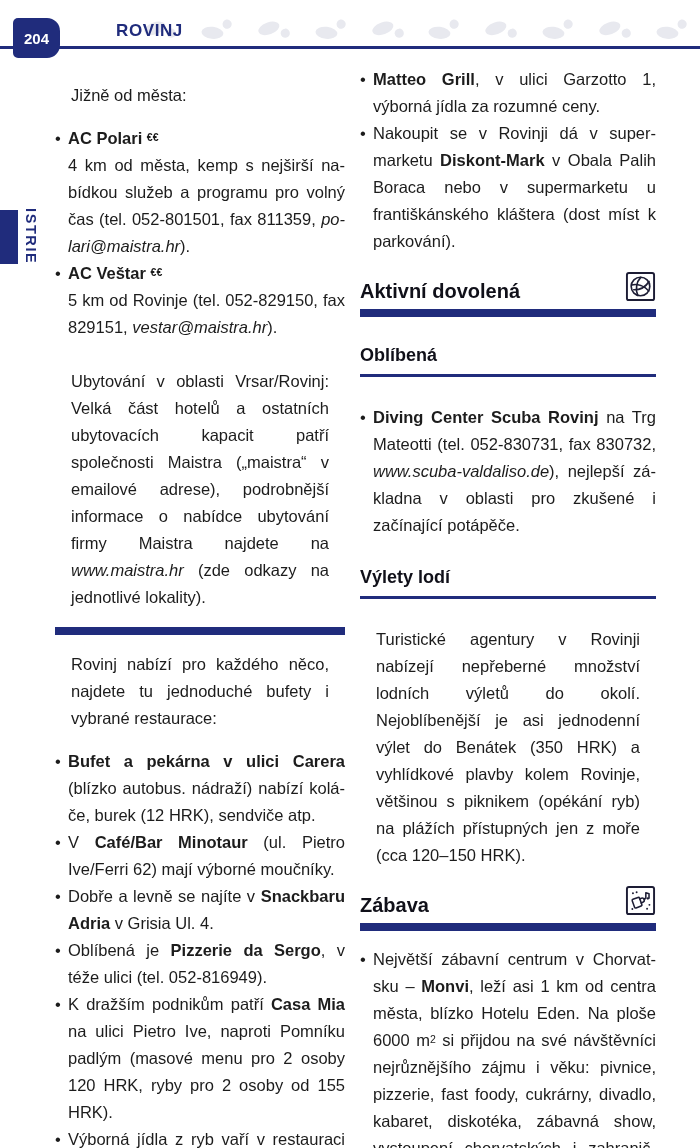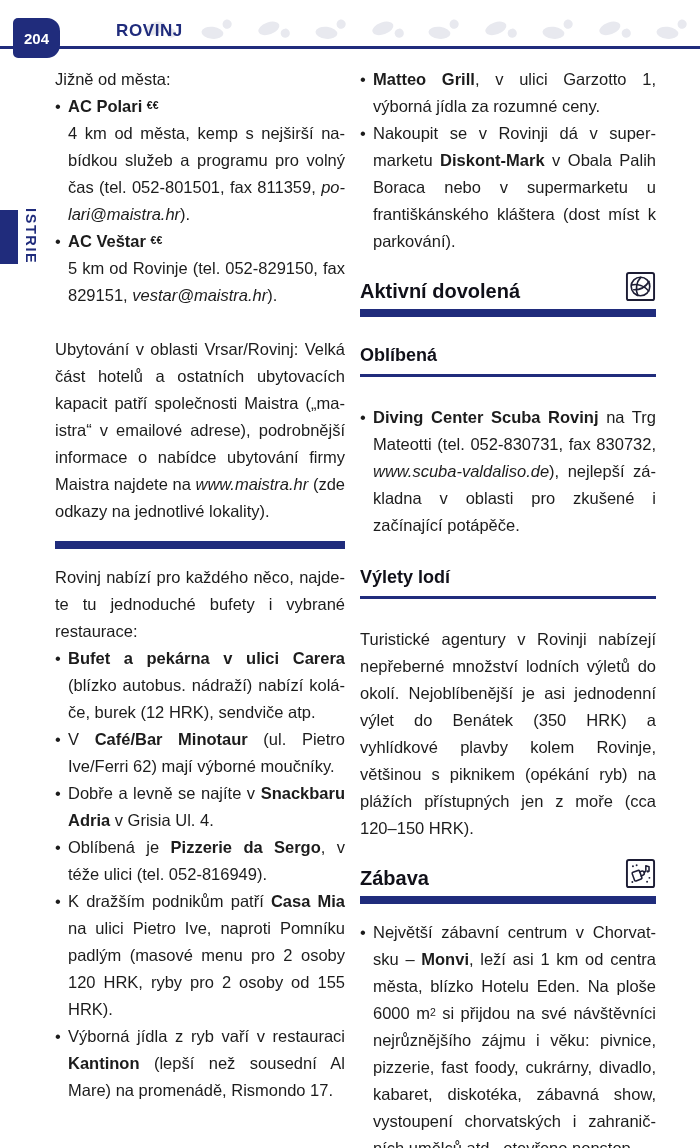--- a/index.html
+++ b/index.html
@@ -35,21 +35,21 @@
   
   .sidebar-tab{position:absolute;left:0;top:210px;width:18px;height:54px;background:var(--navy)}
   .sidebar-label{
     position:absolute;left:23px;top:208px;height:64px;writing-mode:vertical-rl;
     font-size:14.5px;font-weight:bold;color:var(--navy);letter-spacing:1.6px;
   }
   
   #col-left{position:absolute;left:55px;top:66px;width:290px}
   #col-right{position:absolute;left:360px;top:66px;width:296px}
   .para,.bullet{font-size:16.5px;line-height:27px}
-  .para{text-align:justify;margin:0}
+  .para{text-align:justify;margin:16px}
   .bullet{display:flex;margin:0}
   .bullet .marker{width:13px;flex:none}
   .bullet .btext{display:block;flex:1;text-align:justify}
   .bullet + .para{margin-top:27px}
   .b{font-weight:bold}
   .i{font-style:italic}
   .sup{font-size:10.5px;vertical-align:top;position:relative;top:-1px}
   
   .heading{margin-top:16px;margin-bottom:15px}
   .hrow{display:flex;justify-content:space-between;align-items:flex-end}

